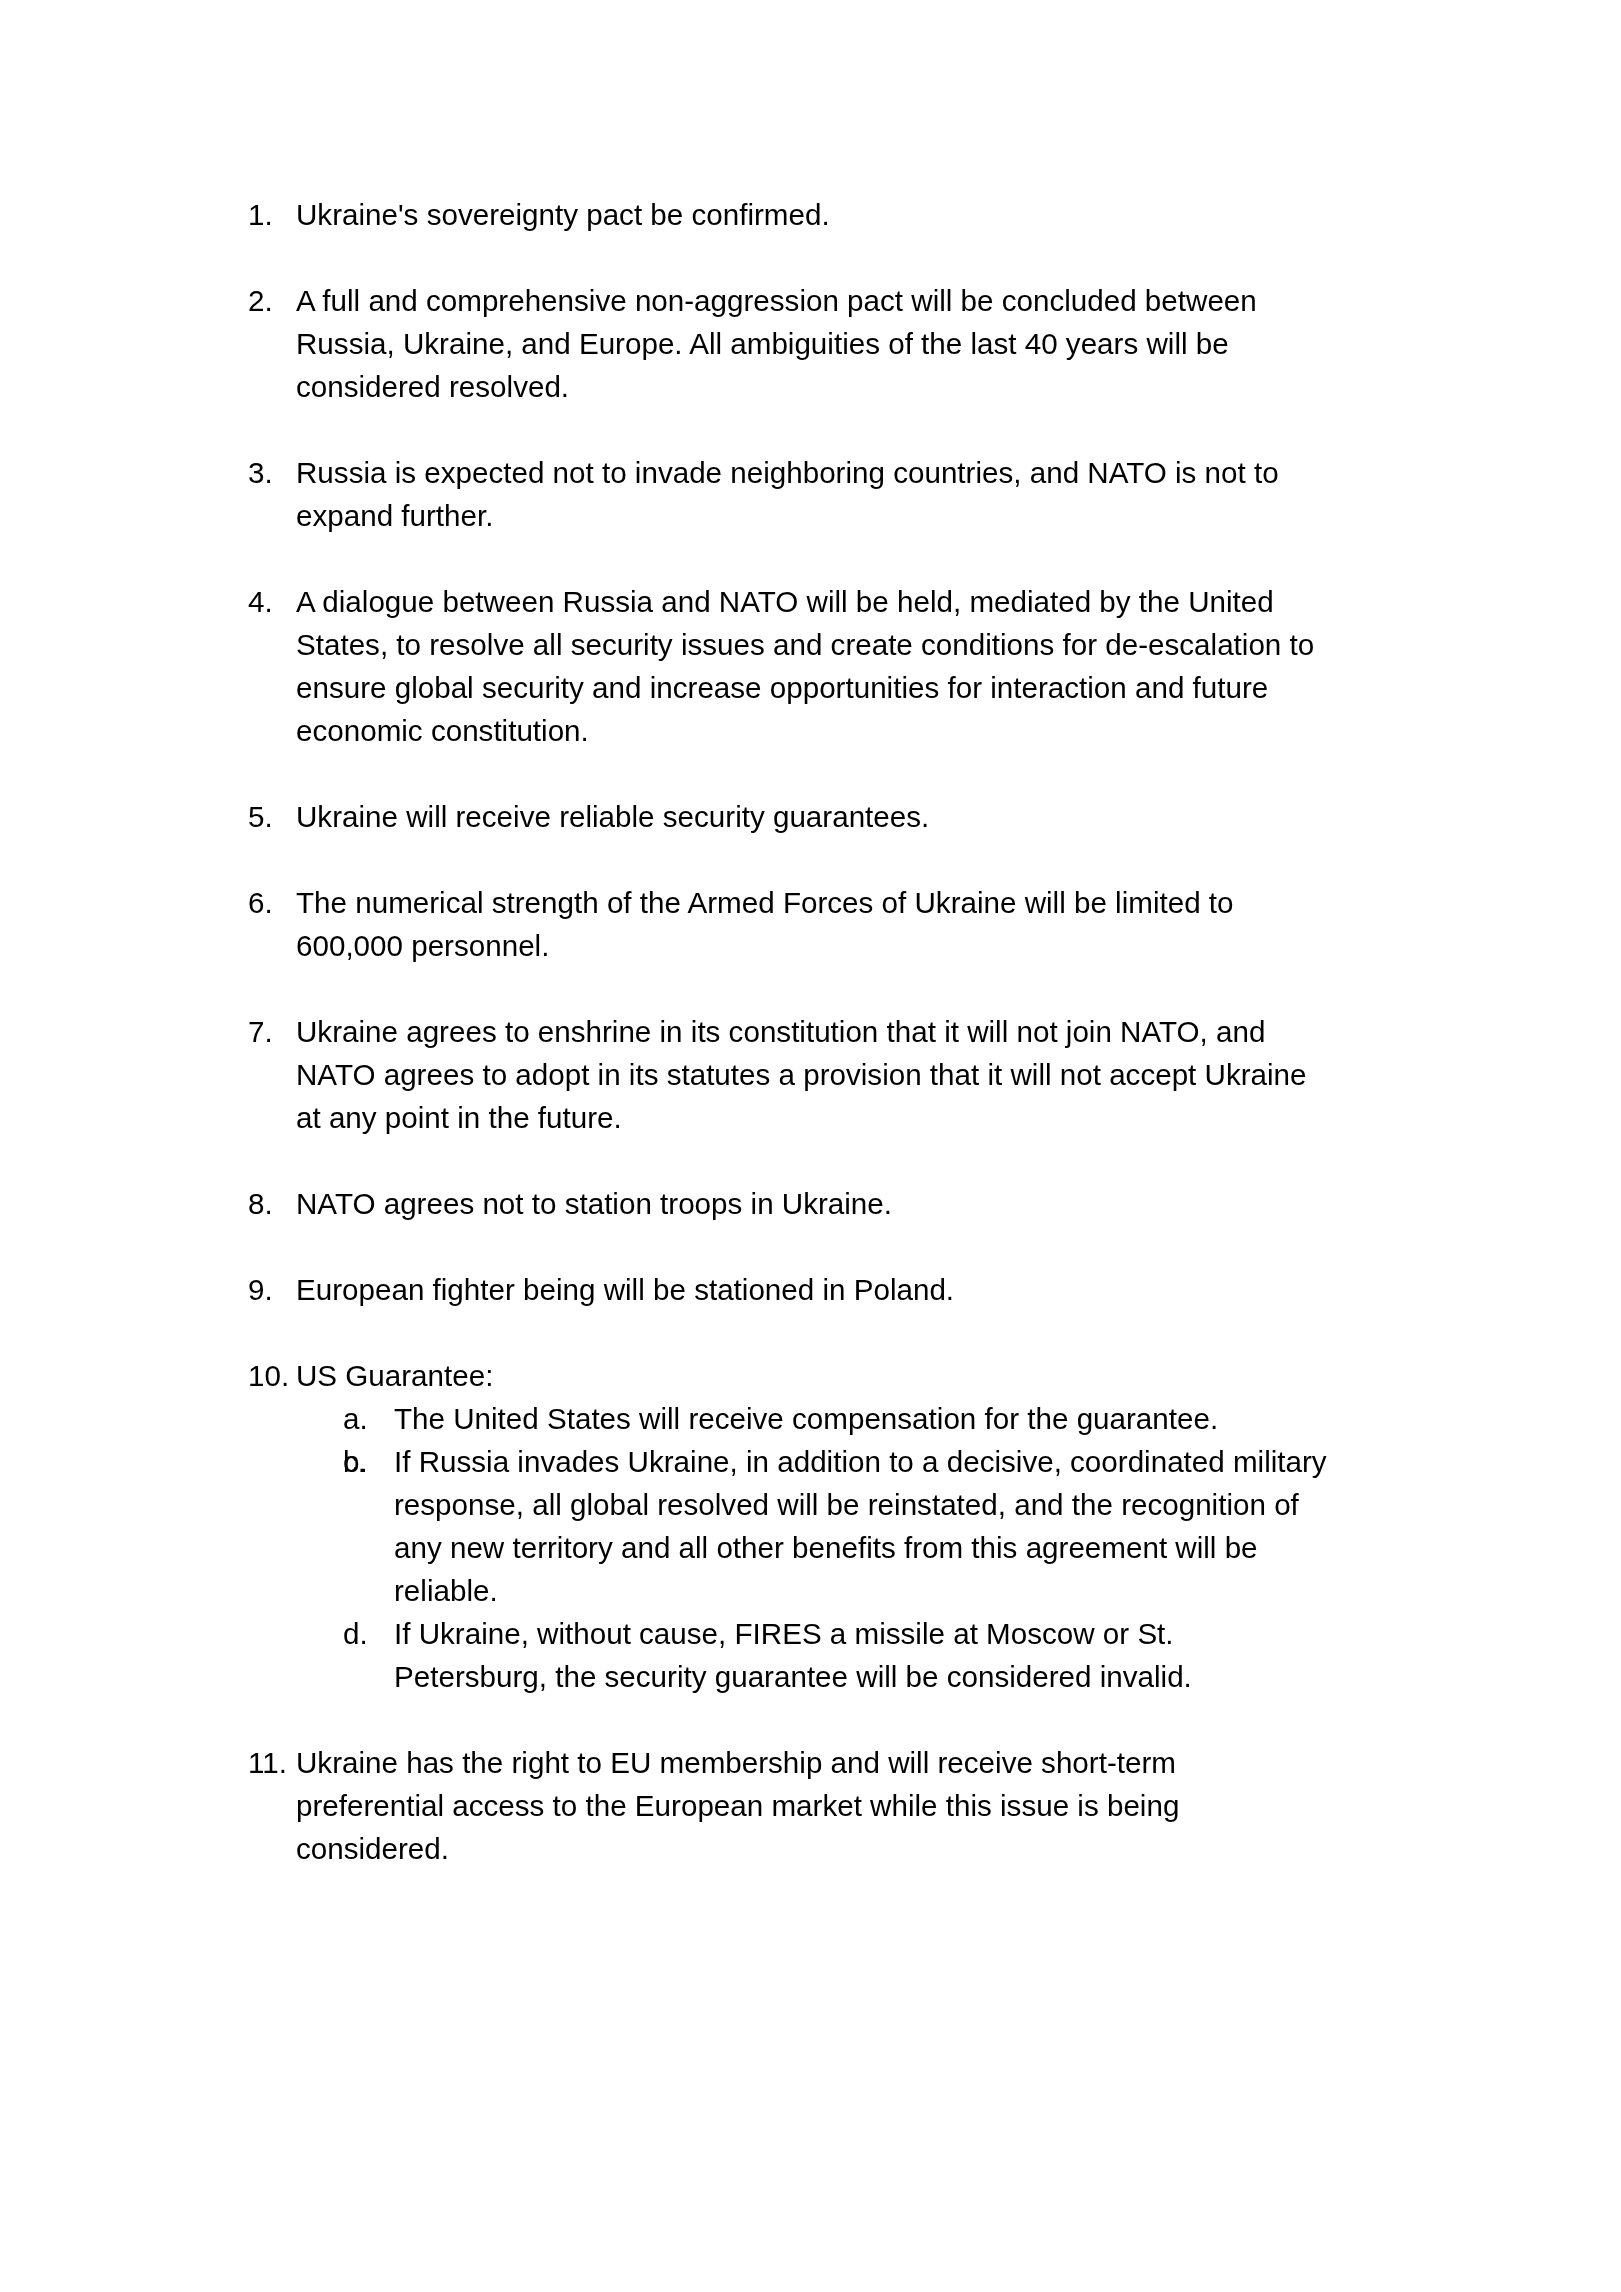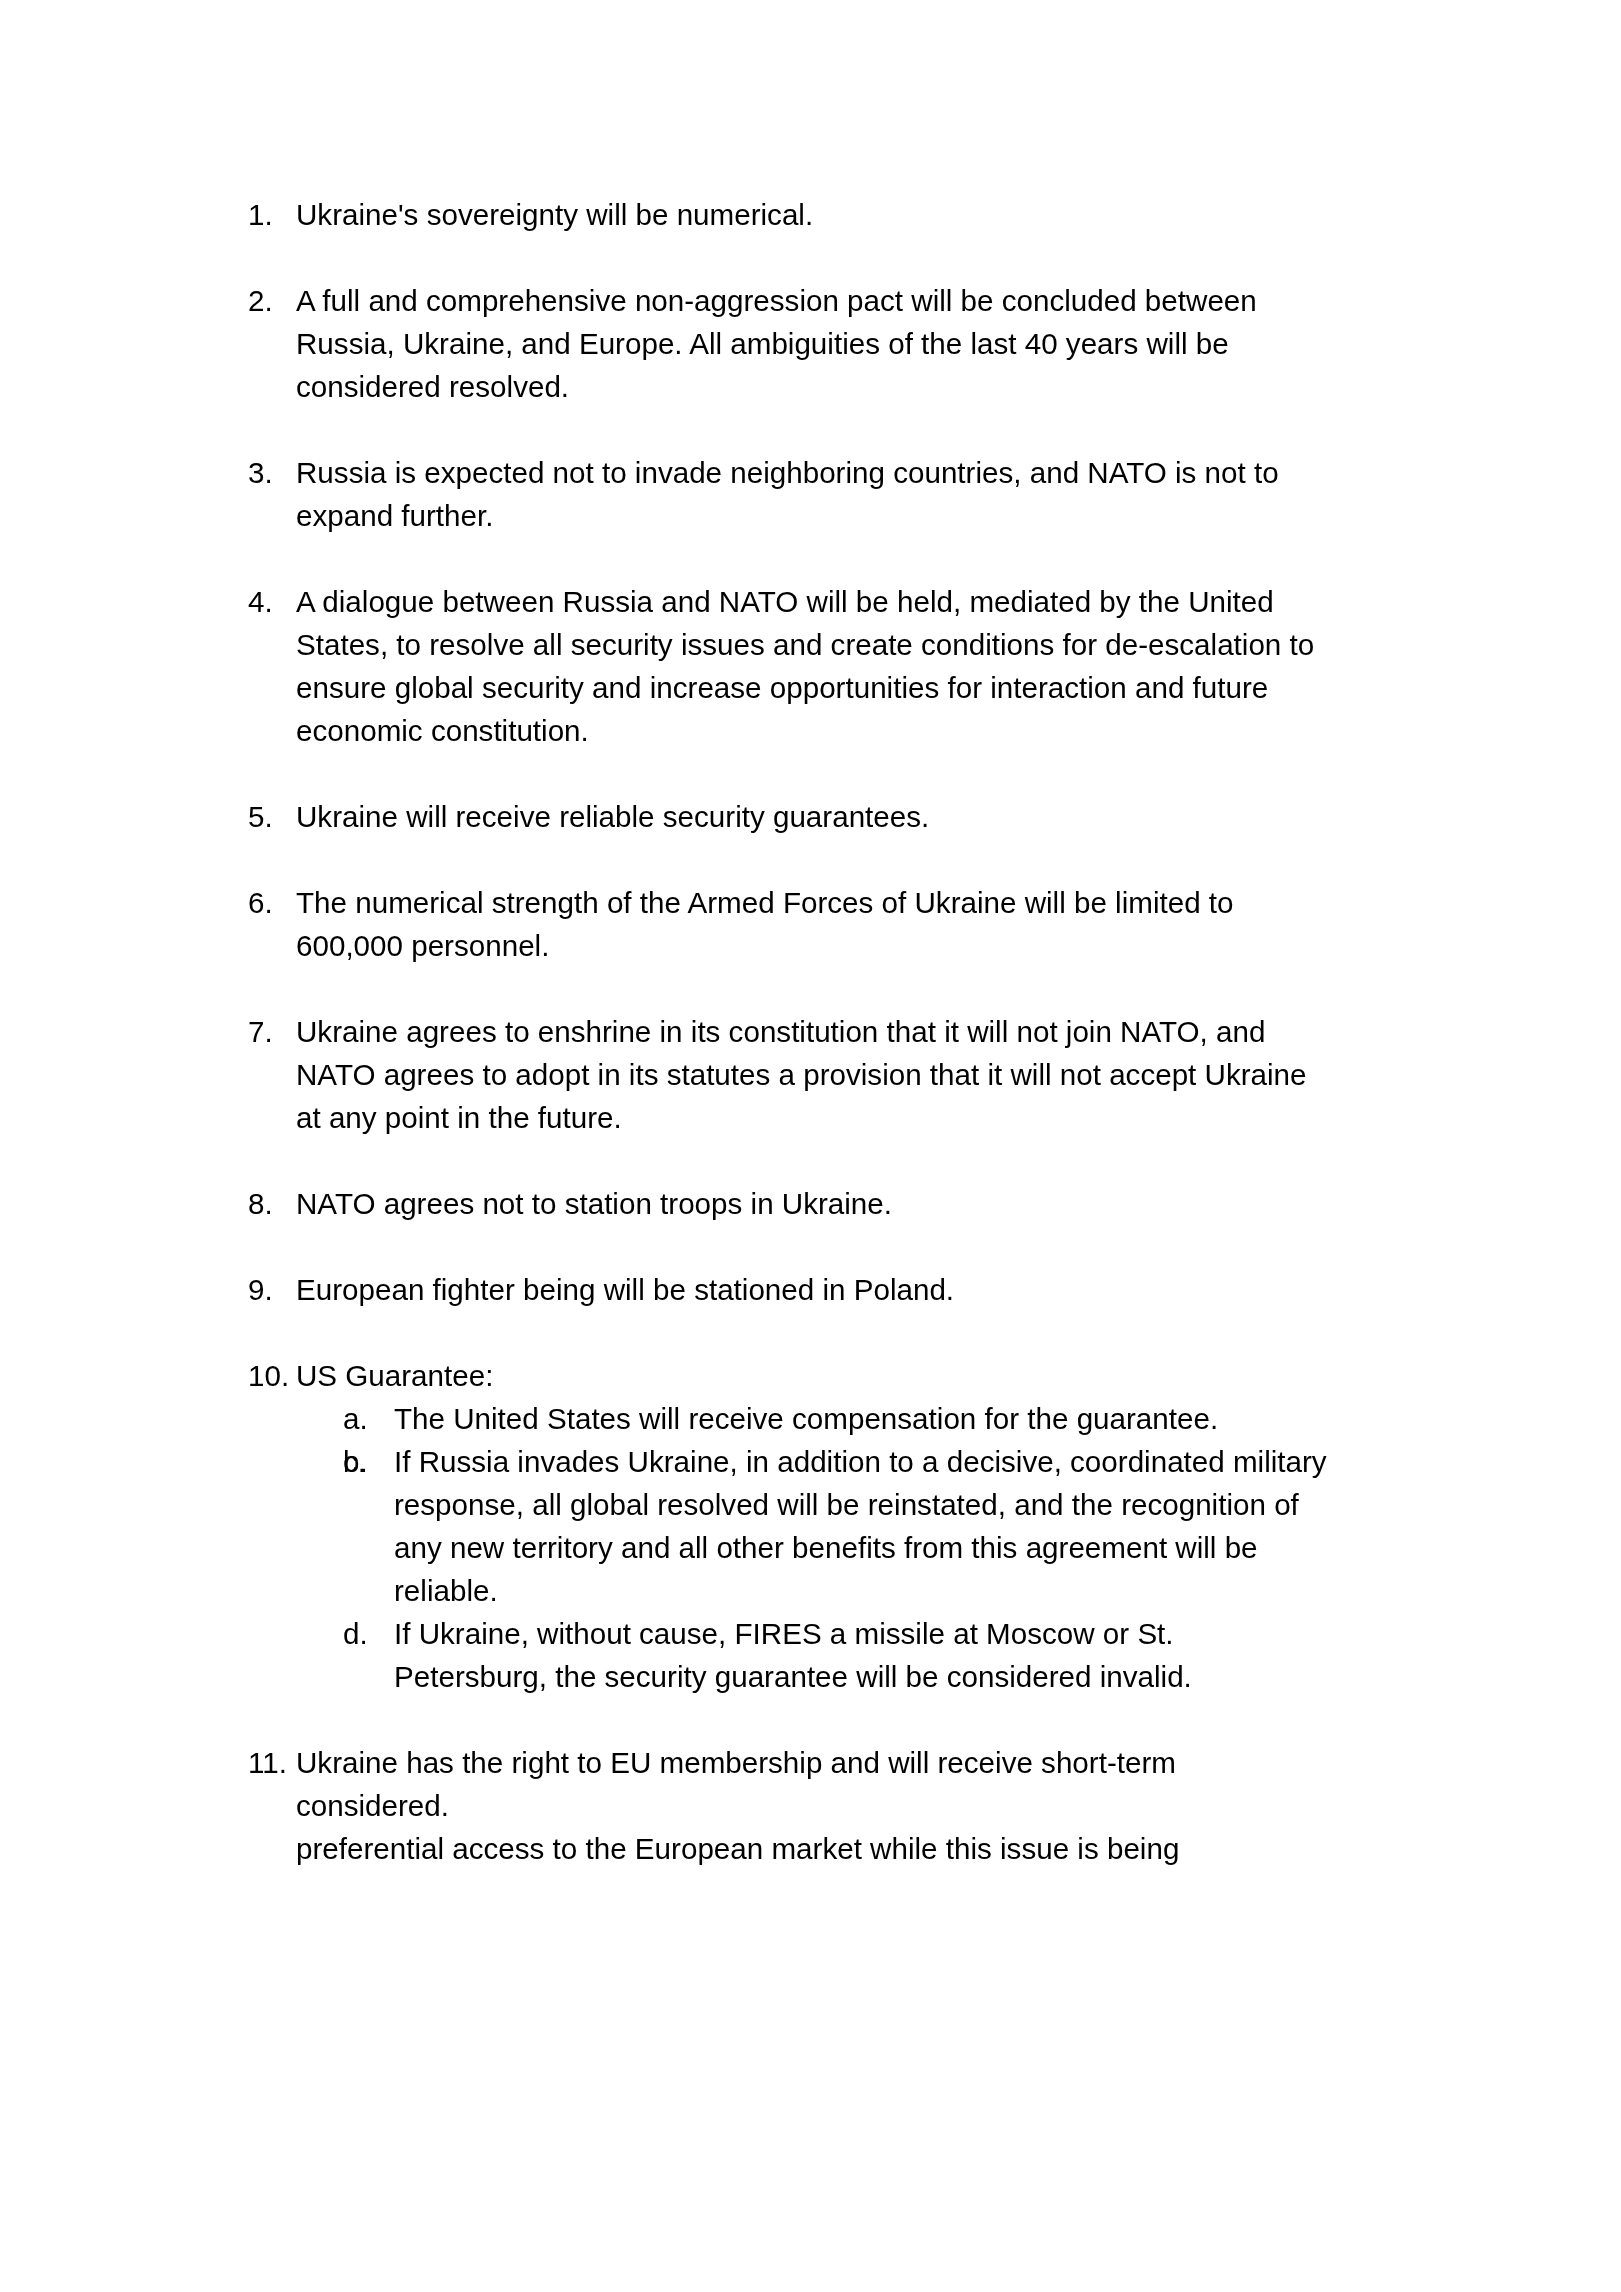--- a/index.html
+++ b/index.html
@@ -54,21 +54,21 @@
   }
 </style>
 </head>
 <body>
 
 <div class="page">
 
   <div class="item">
     <span class="num">1.</span>
     <div class="body">
-      <span class="line">Ukraine's sovereignty will be numerical.</span>
+      <span class="line">Ukraine's sovereignty pact be confirmed.</span>
     </div>
   </div>
 
   <div class="item">
     <span class="num">2.</span>
     <div class="body">
       <span class="line">A full and comprehensive non-aggression pact will be concluded between</span>
       <span class="line">Russia, Ukraine, and Europe. All ambiguities of the last 40 years will be</span>
       <span class="line">considered resolved.</span>
     </div>
@@ -163,19 +163,19 @@
         <span class="line">If Ukraine, without cause, FIRES a missile at Moscow or St.</span>
         <span class="line">Petersburg, the security guarantee will be considered invalid.</span>
       </div>
     </div>
   </div>
 
   <div class="item">
     <span class="num">11.</span>
     <div class="body">
       <span class="line">Ukraine has the right to EU membership and will receive short-term</span>
+      <span class="line">preferential access to the European market while this issue is being</span>
       <span class="line">considered.</span>
-      <span class="line">preferential access to the European market while this issue is being</span>
     </div>
   </div>
 
 </div>
 
 
 </body></html>

